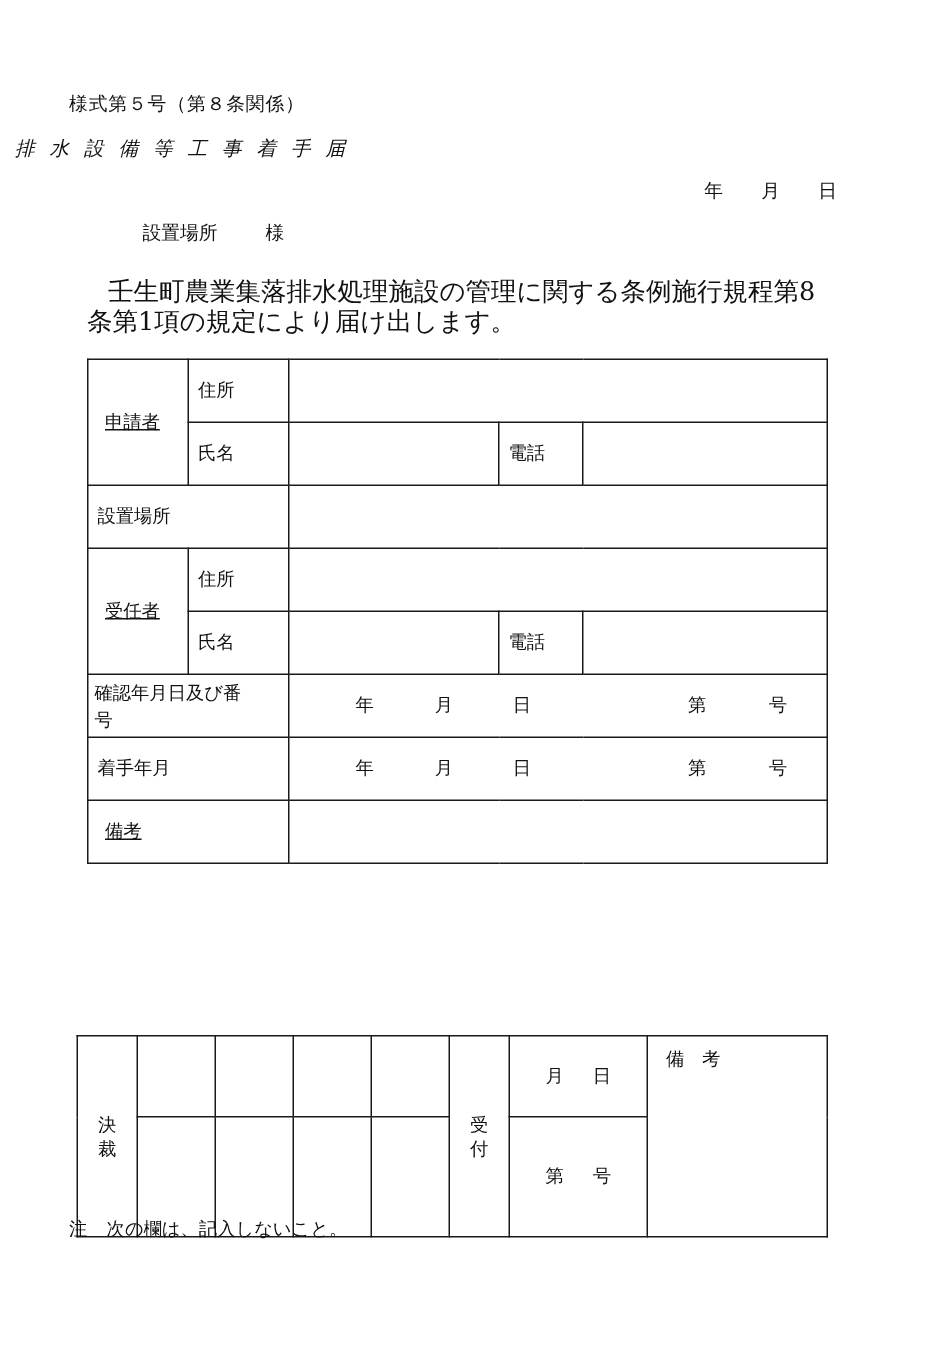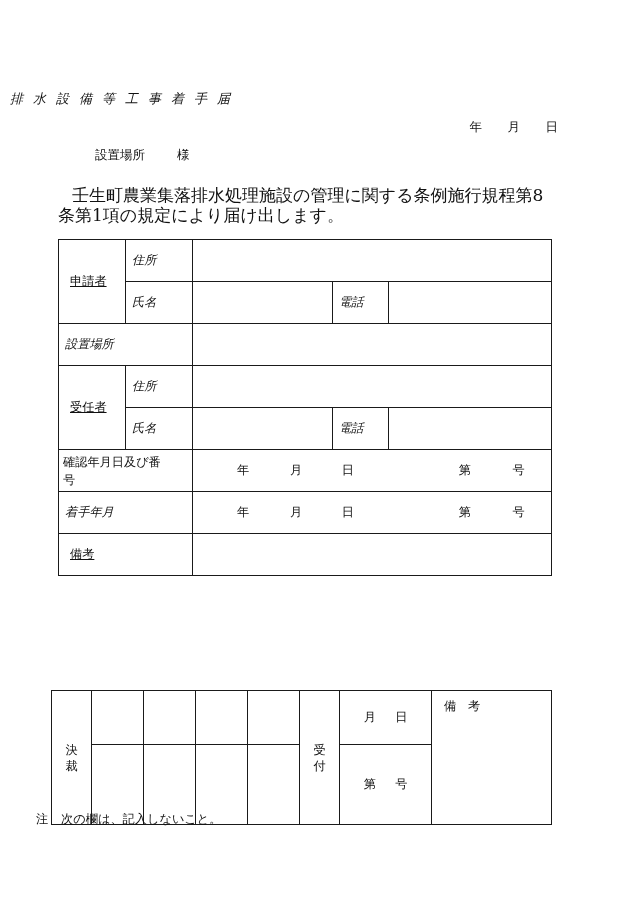--- a/index.html
+++ b/index.html
@@ -91,21 +91,20 @@
     padding: 0;
     vertical-align: middle;
     height: 42px;
   }
 
   .lbl-spread {
     display: flex;
     justify-content: space-between;
     padding: 0 6px;
     white-space: nowrap;
-    font-style: italic;
   }
   .lbl-spread-c {
     display: flex;
     justify-content: space-between;
     padding: 0 11px;
     white-space: nowrap;
     text-decoration: underline;
   }
   .lbl-wrap {
     padding: 0 4px;
@@ -170,33 +169,34 @@
     padding: 7px 0 0 12px !important;
   }
   .bikou-inner {
     display: inline-block;
     white-space: nowrap;
     letter-spacing: 4px;
   }
 
   .note-line {
     position: absolute;
-    left: 36px;
+    left: 46px;
     top: 811px;
     font-size: 12.2px;
     white-space: nowrap;
     text-align: right;
   }
   .note-line .nmark { margin-right: 9px; }
 </style>
 </head>
 <body>
 
 <div class="page">
 
+  <div class="form-code">様式第５号（第８条関係）</div>
 
   <div class="doc-title">排水設備等工事着手届</div>
 
   <div class="date-line">
     <span class="g">年</span>
     <span class="g">月</span>
     <span class="g last">日</span>
   </div>
 
   <div class="addressee">

